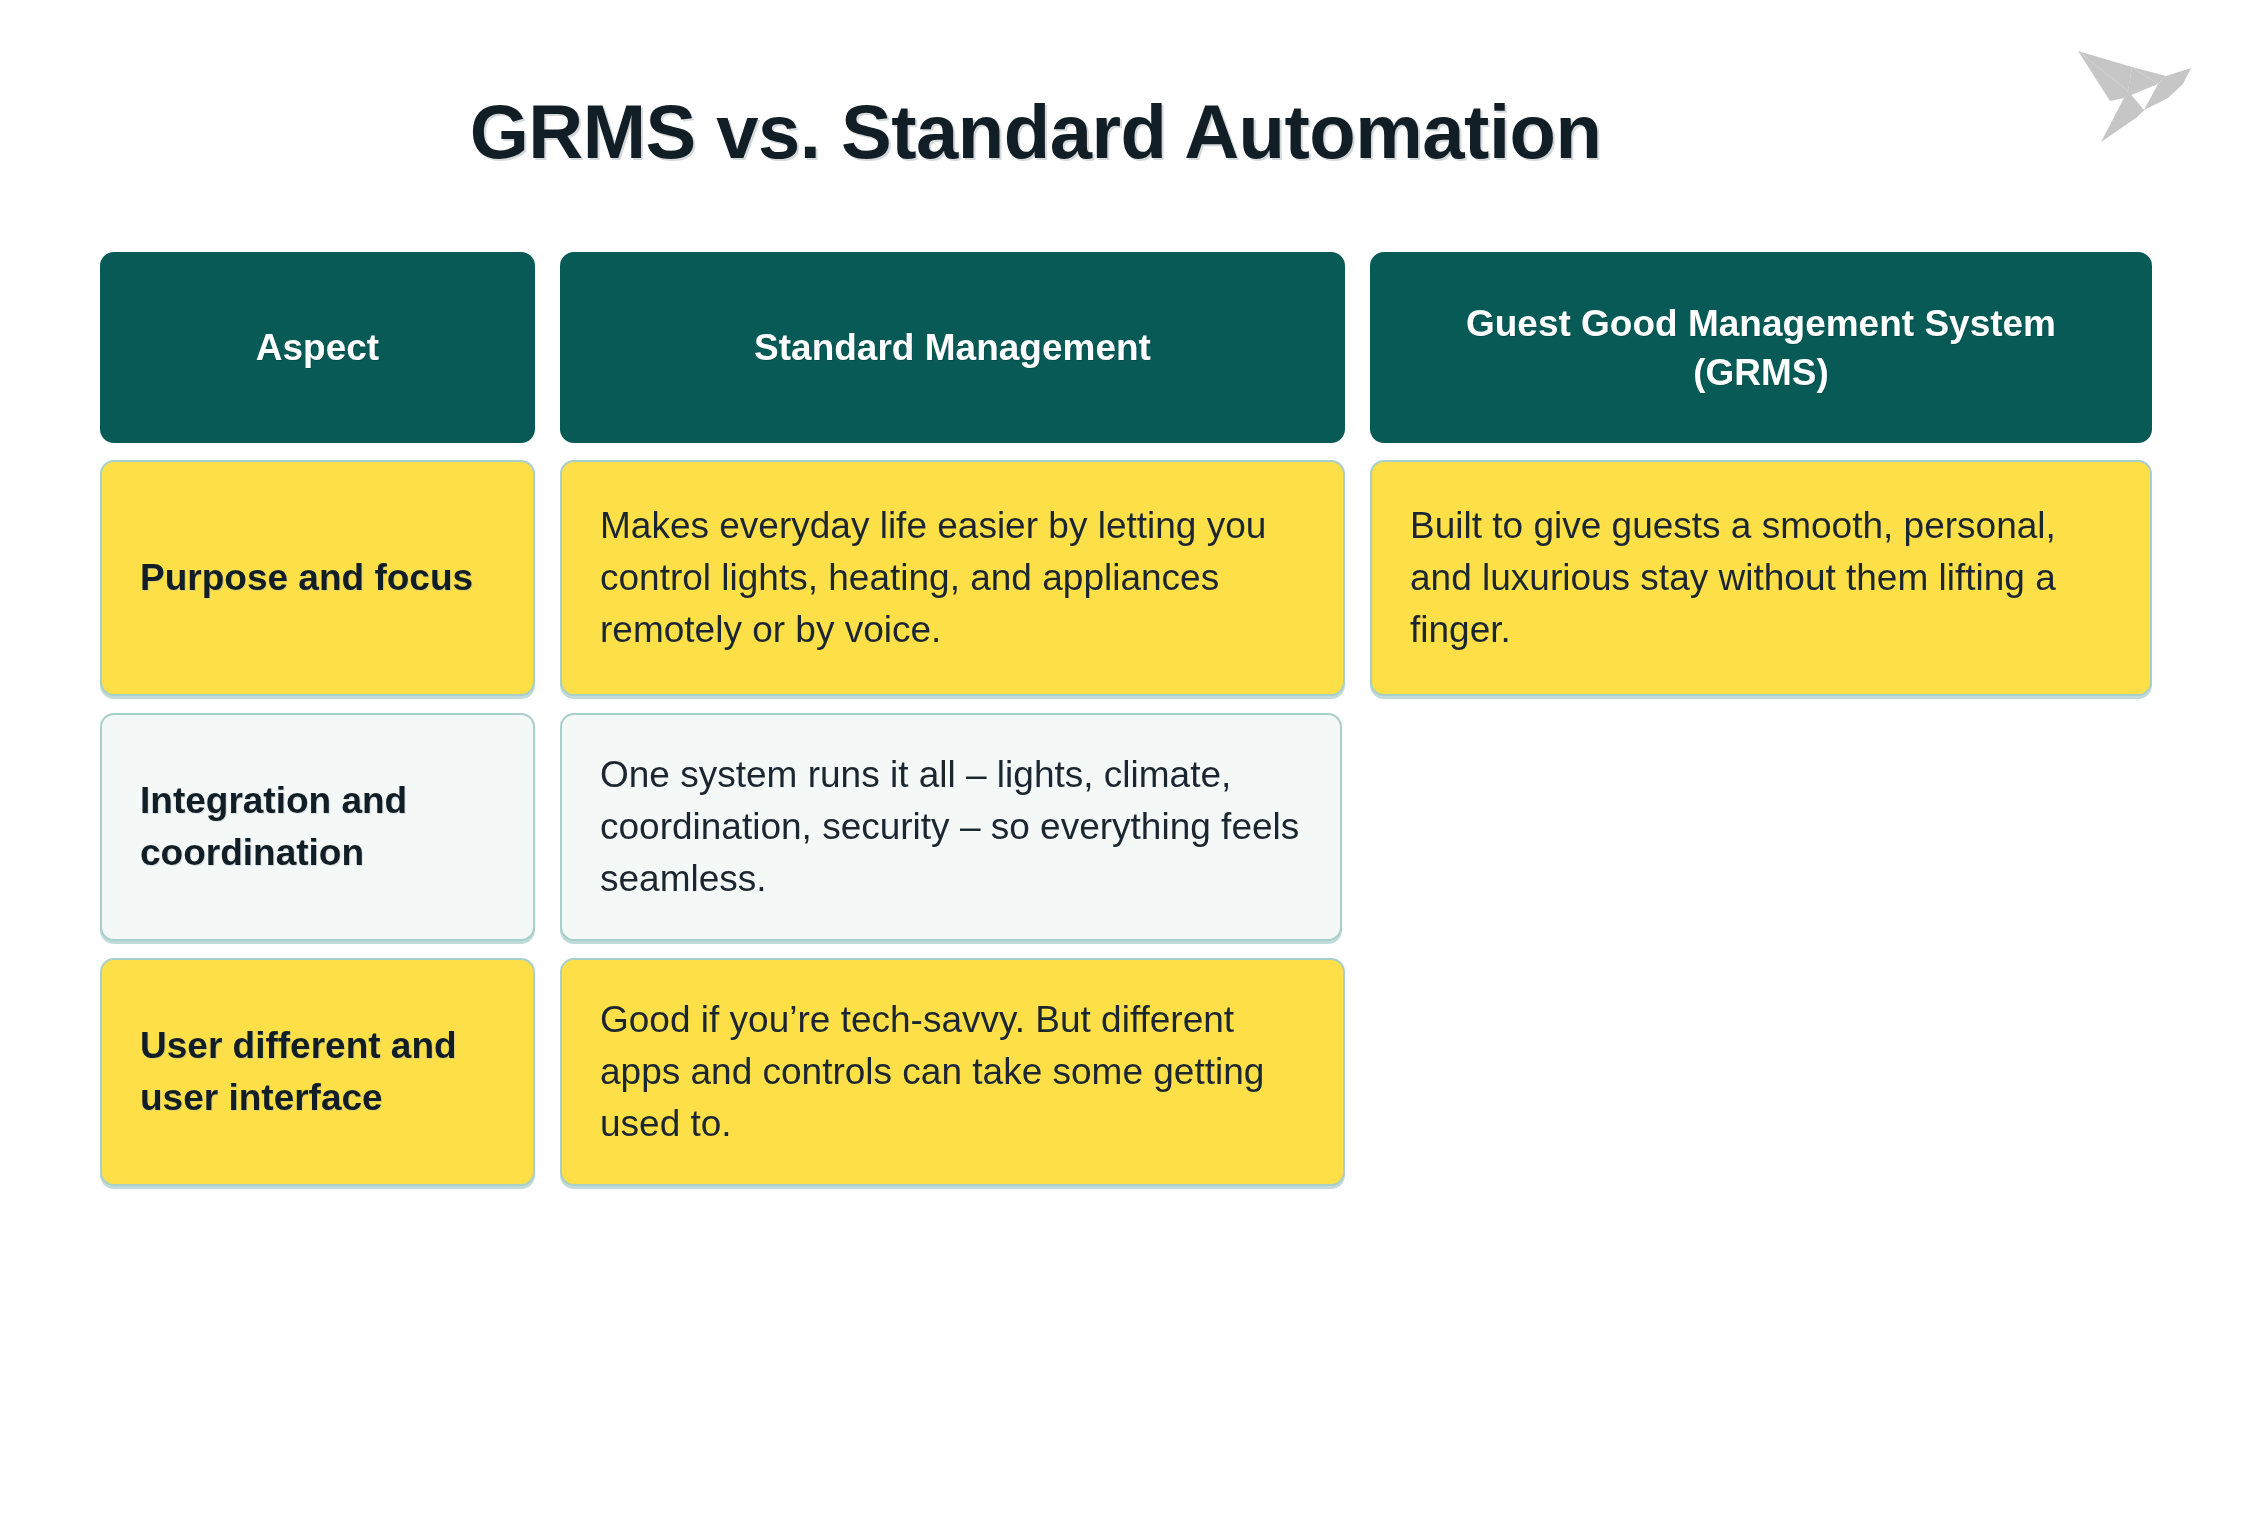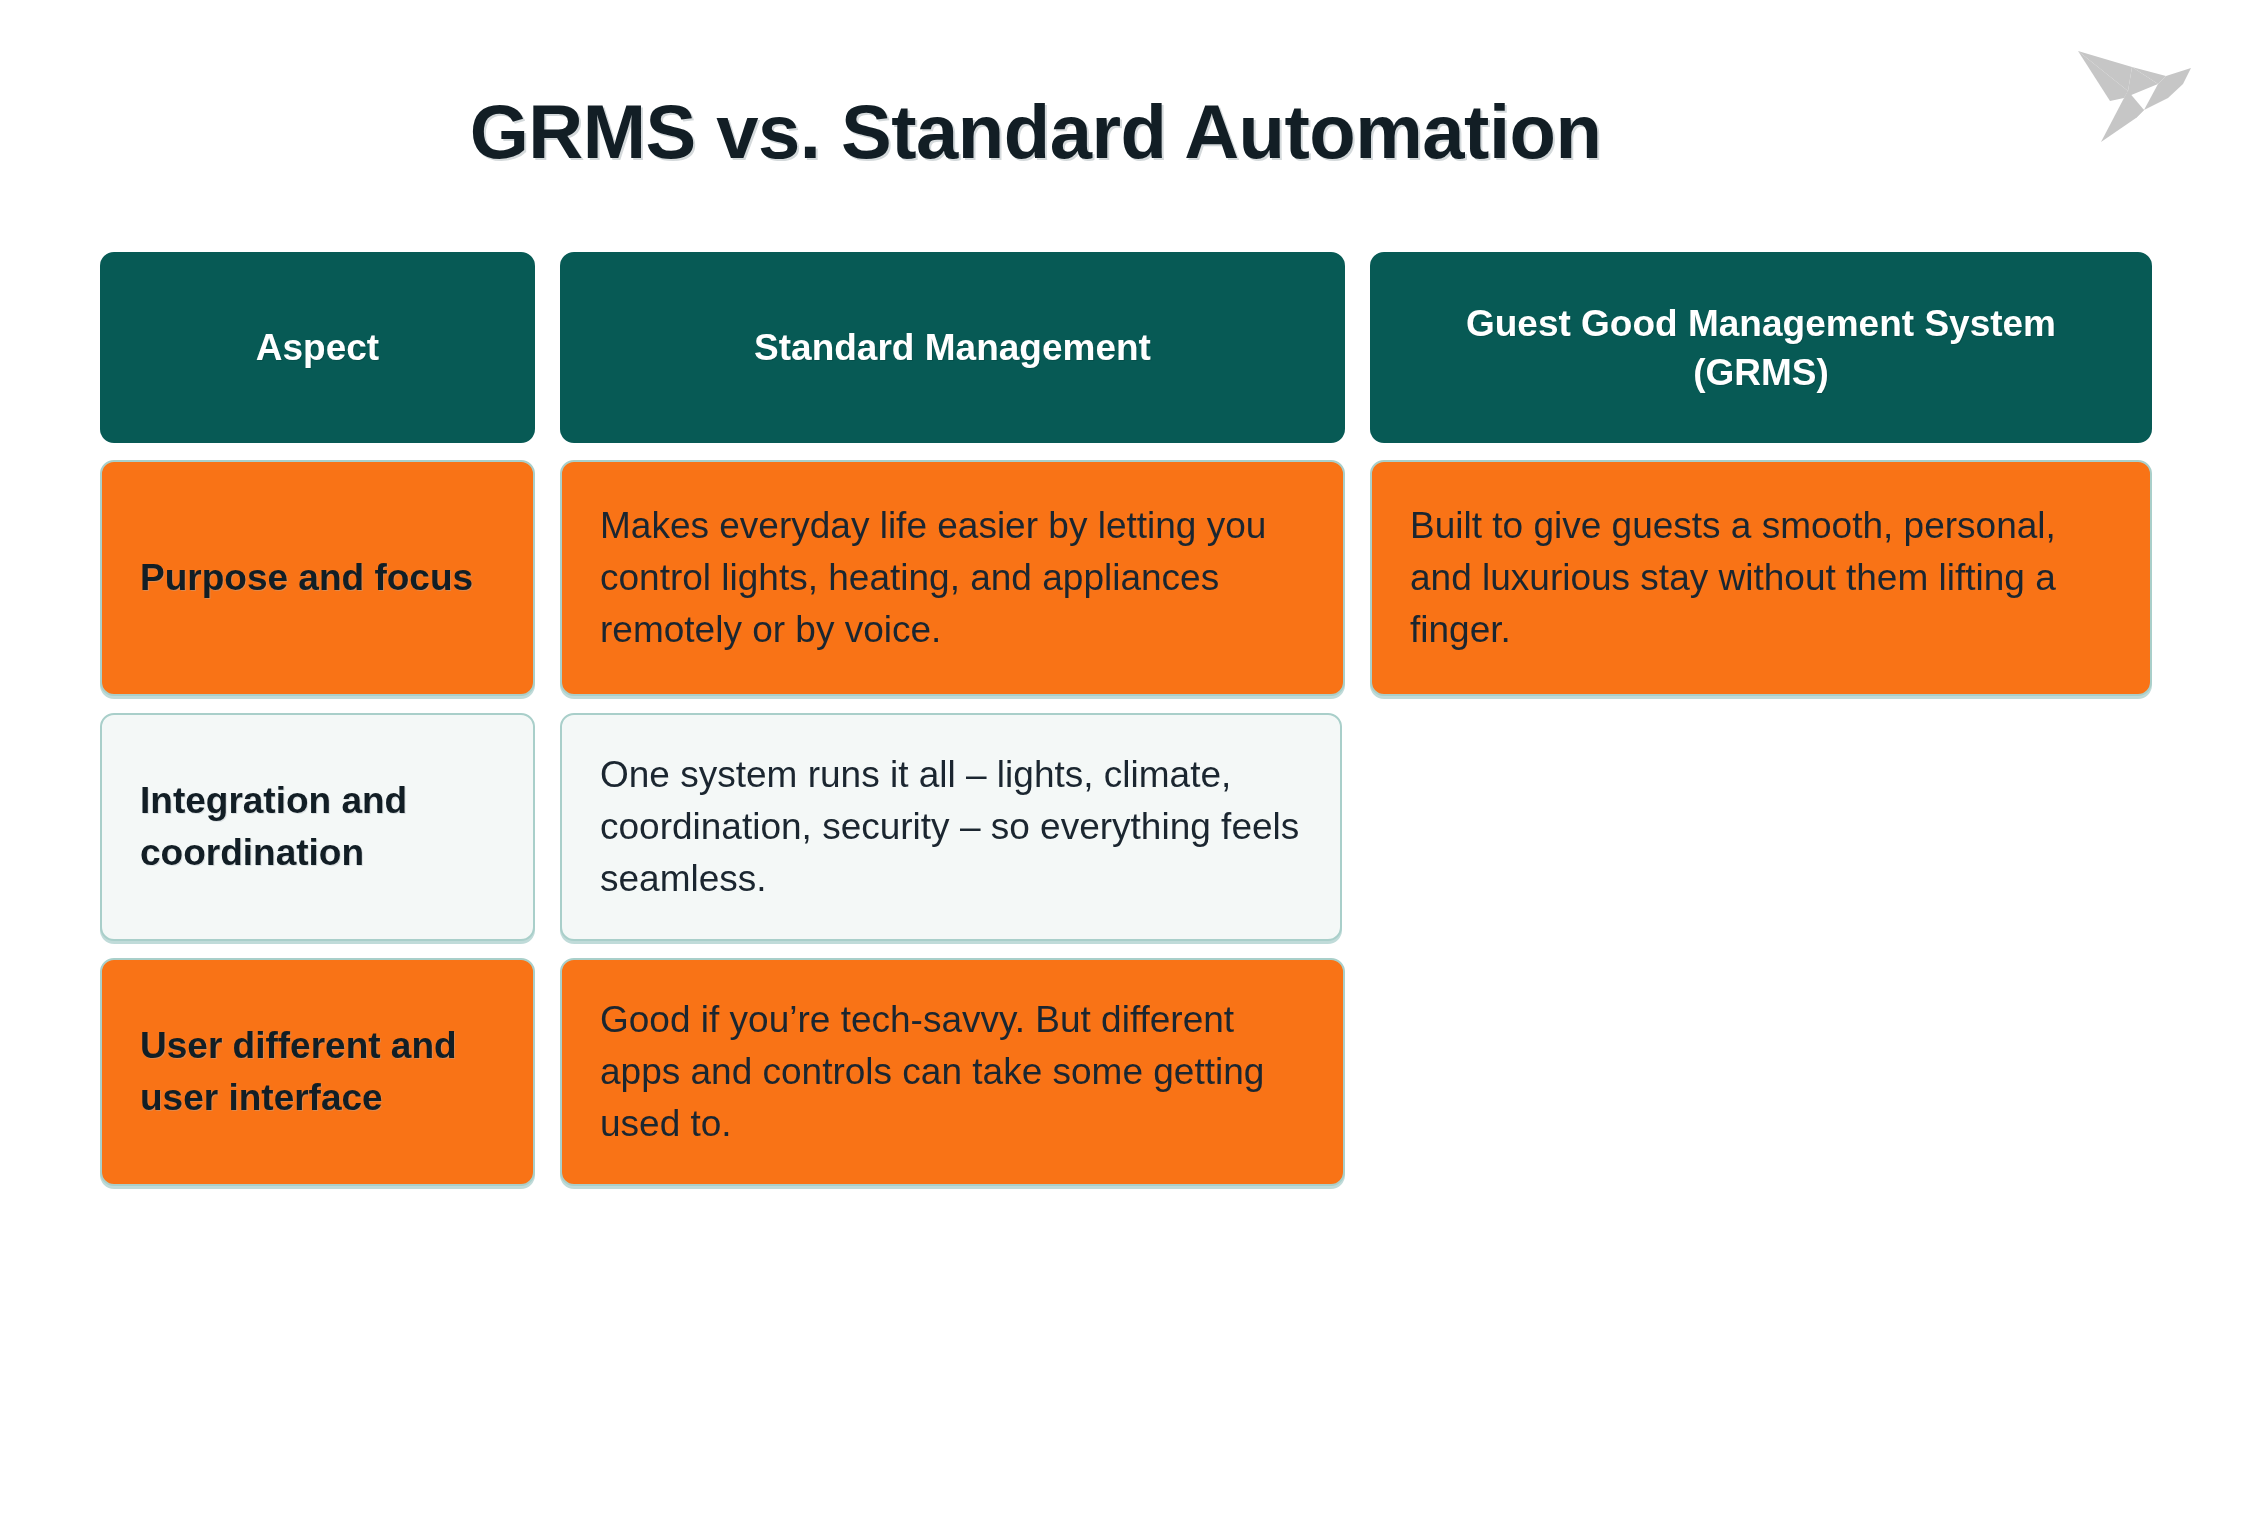--- a/index.html
+++ b/index.html
@@ -80,21 +80,21 @@
     color: #ffffff;
     font-size: 37px;
     line-height: 49px;
     font-weight: 700;
     display: block;
     text-shadow: 1px 1px 0 rgba(0,0,0,0.12);
   }
 
   
   .body-row .cell {
-    background: #f97316;
+    background: #fde047;
     border: 2px solid #a9cfca;
     box-shadow: 0 3px 0 rgba(140,190,185,0.55);
   }
   .body-row.tinted .cell {
     background: #f4f8f7;
   }
 
   .aspect-label {
     font-size: 37px;
     line-height: 52px;

